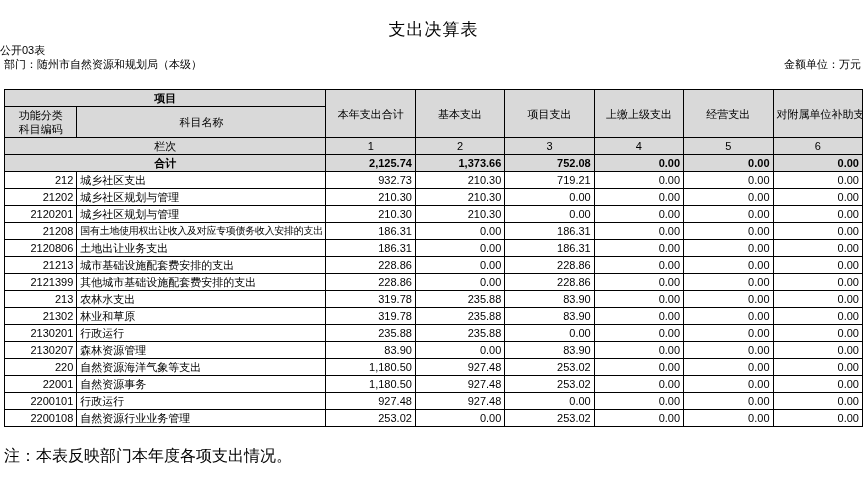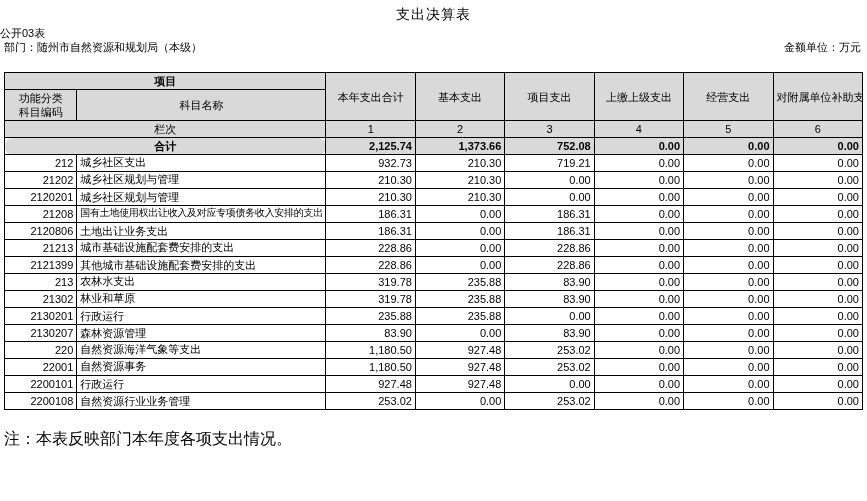--- a/index.html
+++ b/index.html
@@ -15,24 +15,24 @@
     overflow: hidden;
   }
   .page {
     position: relative;
     width: 867px;
     height: 501px;
     box-sizing: border-box;
   }
   .doc-title {
     text-align: center;
-    font-size: 14px;
+    font-size: 17px;
     font-weight: normal;
     letter-spacing: 1px;
-    padding-top: 6px;
+    padding-top: 18px;
     padding-bottom: 2px;
   }
   .meta-right {
     font-size: 11px;
     padding-right: 6px;
     line-height: 14px;
   }
   .meta-row {
     display: flex;
     justify-content: space-between;
@@ -69,33 +69,32 @@
     text-align: right;
     padding-left: 2px;
   }
   td.name {
     text-align: left;
   }
   td.num {
     text-align: right;
     padding-right: 4px;
   }
-  .lvl1 { padding-left: 2px; font-family: Liberation Mono, monospace; }
+  .lvl1 { padding-left: 2px; }
   .lvl2 { padding-left: 10px; }
   .lvl3 { padding-left: 20px; }
   .tiny { font-size: 10px; letter-spacing: -0.3px; }
   .total-row td {
     background: #d9d9d9;
     font-weight: bold;
   }
   .total-row td.num { font-weight: bold; }
   .rowline-label {
     background: #d9d9d9;
     text-align: center;
-    border-radius: 8px;
   }
   .footnote {
     font-size: 16px;
     padding: 3px 0 0 4px;
   }
   .col-code { width: 72px; }
   .col-name { width: 248px; }
   .col-n { width: 89px; }
 </style>
 </head>

